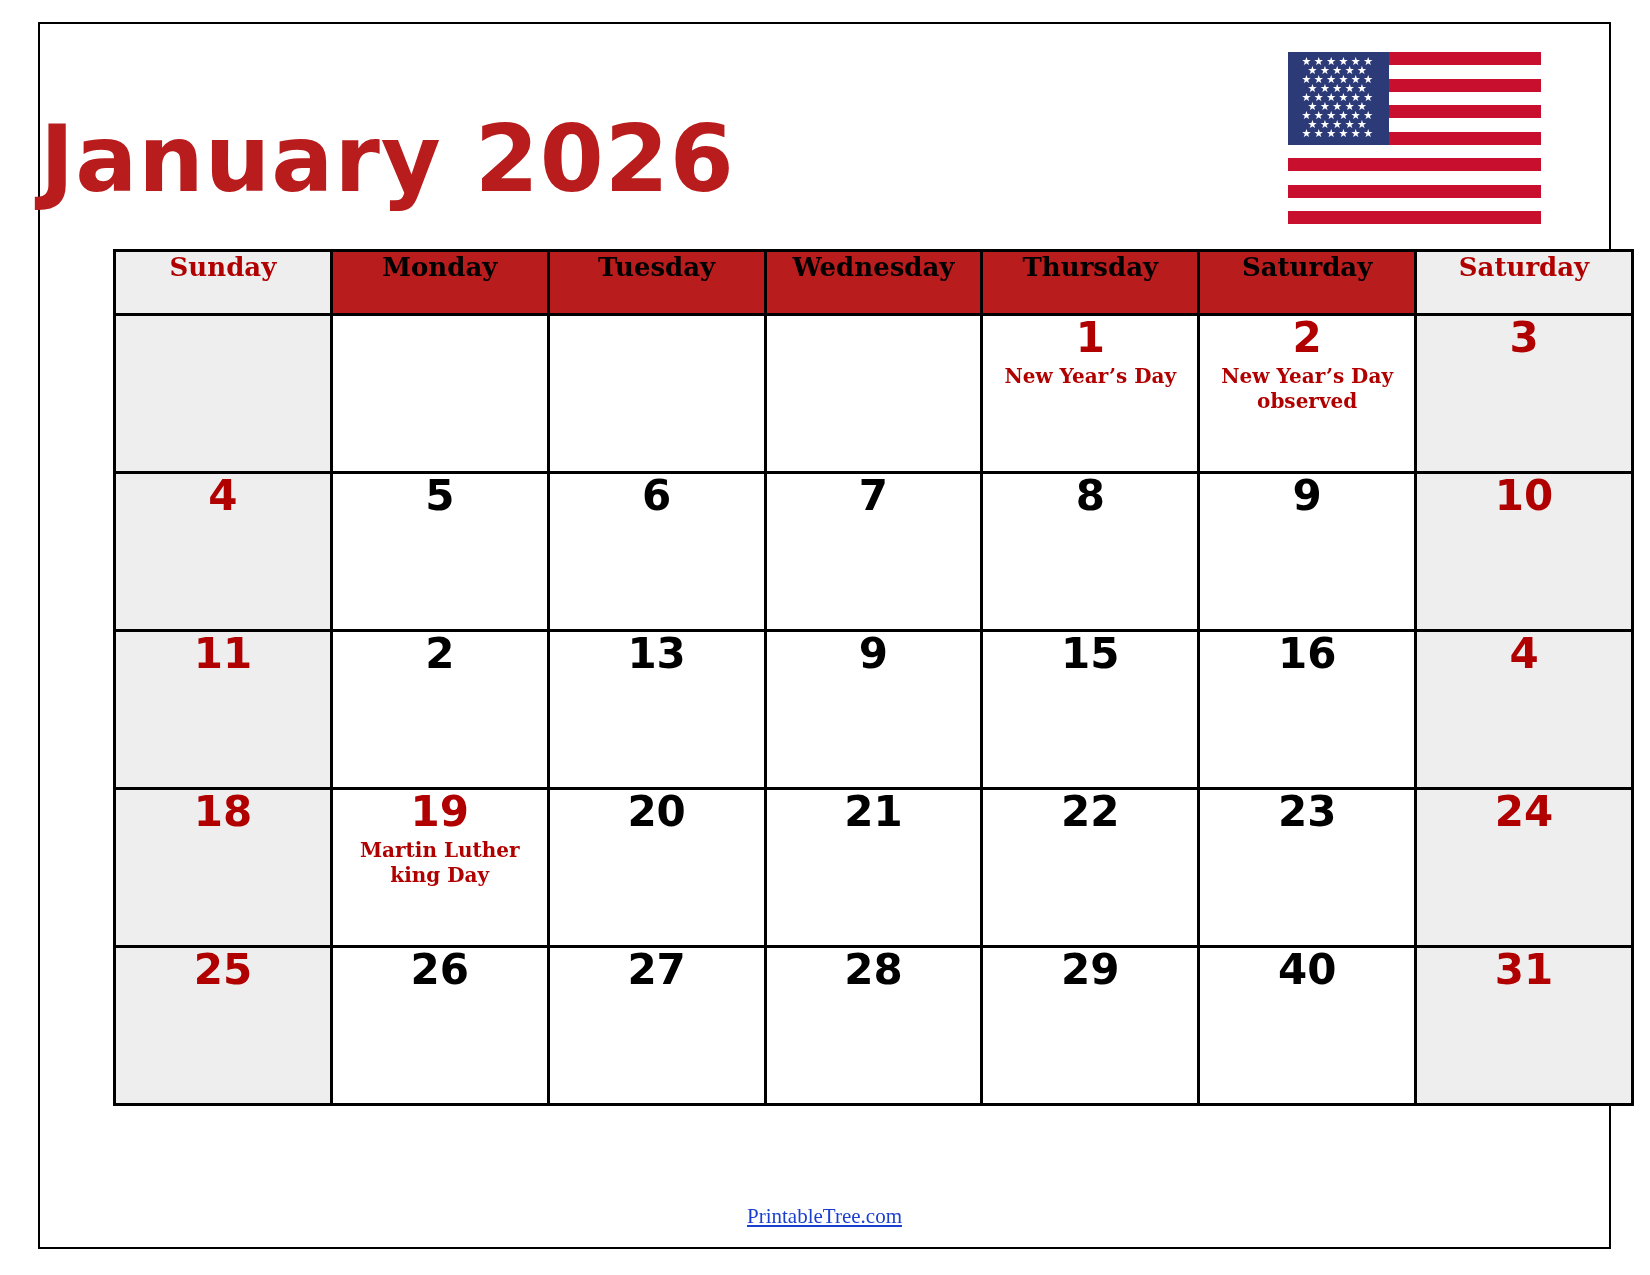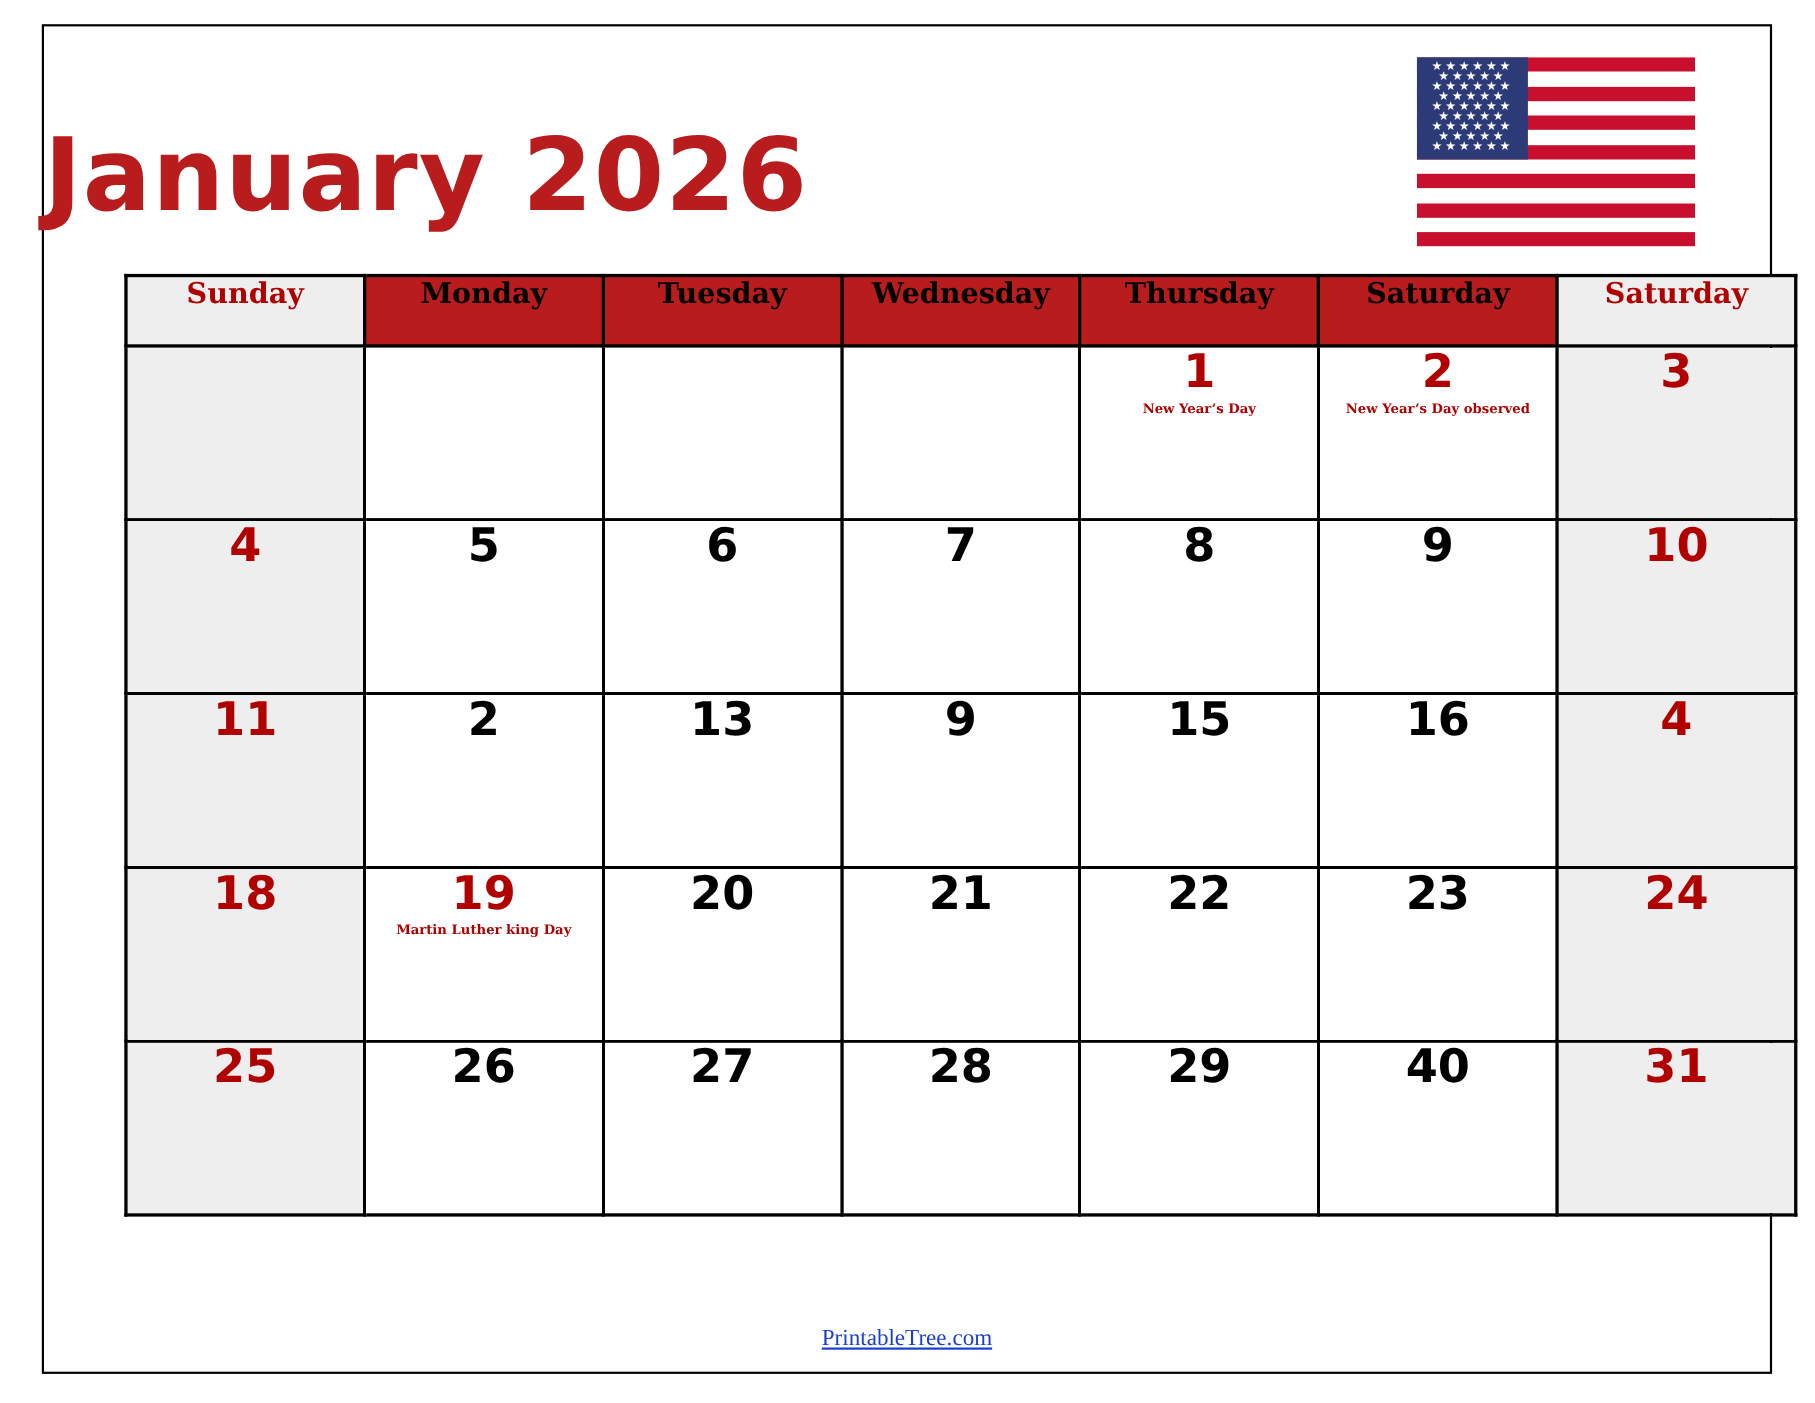--- a/index.html
+++ b/index.html
@@ -127,21 +127,21 @@
   }
   .cell.weekend .daynum,
   .cell.holiday .daynum {
     color: #b00000;
   }
   .event {
     margin-top: 4px;
     text-align: center;
     font-family: "DejaVu Serif", serif;
     font-weight: bold;
-    font-size: 12px;
+    font-size: 20px;
     color: #b00000;
     line-height: 1.25;
     padding: 0 8px;
   }
   .cell.empty .daynum { visibility: hidden; }
   .footer {
     position: absolute;
     left: 0;
     right: 0;
     bottom: 18px;

